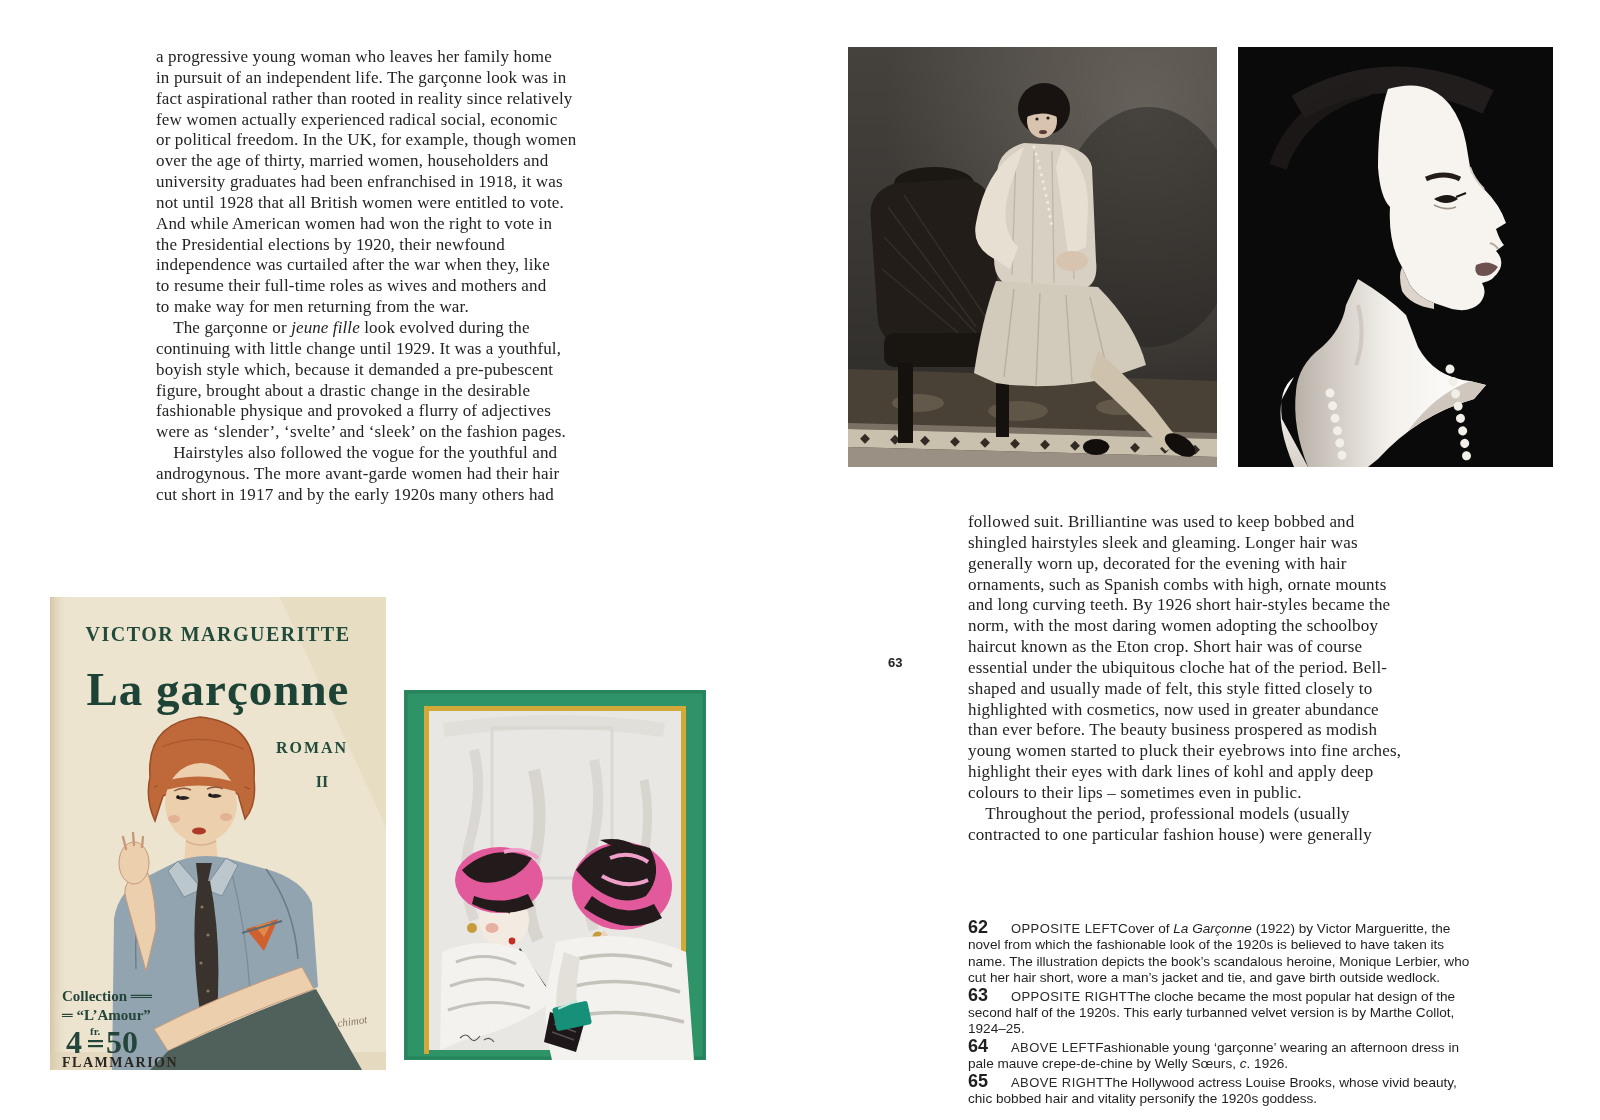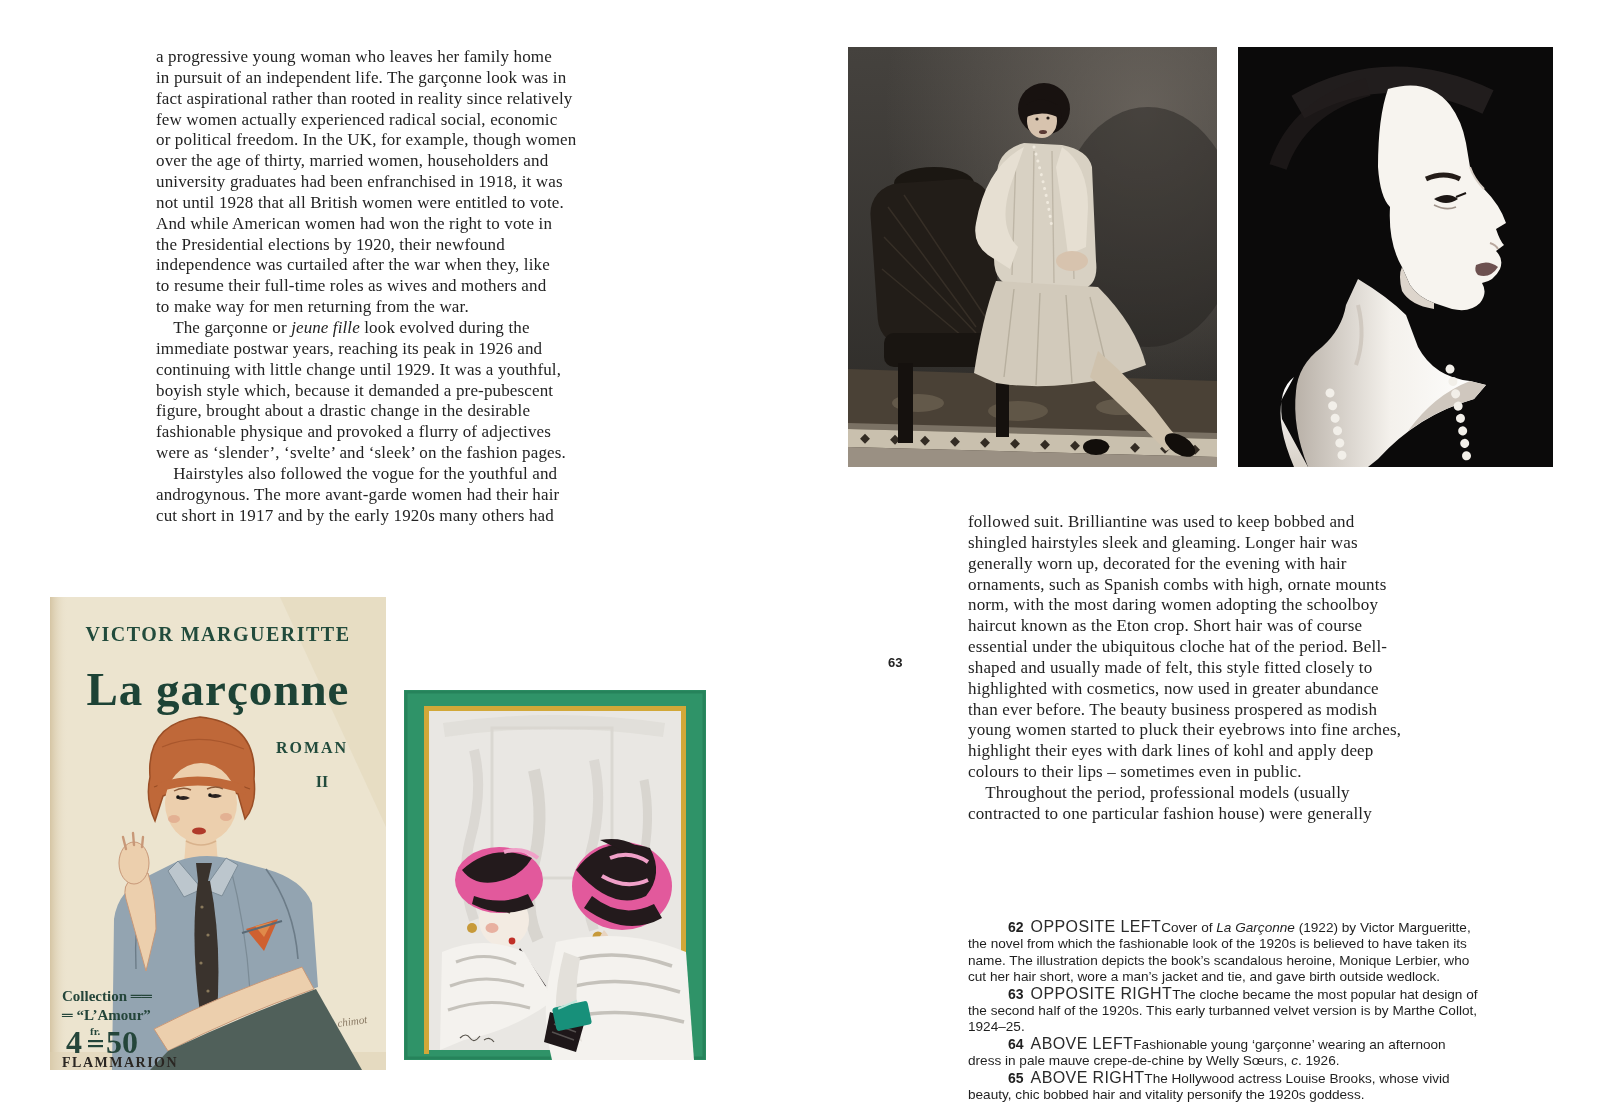--- a/index.html
+++ b/index.html
@@ -18,22 +18,22 @@
   .bl i{letter-spacing:0.1px;}
   .pagenum{
     font:bold 13px/16px "Liberation Sans", sans-serif;
     color:#222;
   }
   .captions{width:514px;}
   .caption{
     font:13.6px/16.4px "Liberation Sans", sans-serif;
     color:#1f1f1f;
   }
-  .capnum{font-weight:bold;font-size:14px;padding-right:7px;margin-left:40px;}
-  .caplabel{font-size:16px;letter-spacing:0.4px;color:#2a2a2a;}
+  .capnum{font-weight:bold;font-size:18px;padding-right:23px;}
+  .caplabel{font-size:13px;letter-spacing:0.4px;color:#2a2a2a;}
   svg text{font-family:"Liberation Serif", serif;}
 </style>
 </head>
 <body>
 
 <div class="abs bodycol" style="left:108px;top:47px;margin-left:48px;">
 
 <div class="bl">a progressive young woman who leaves her family home</div>
     <div class="bl">in pursuit of an independent life. The garçonne look was in</div>
     <div class="bl">fact aspirational rather than rooted in reality since relatively</div>
@@ -41,21 +41,20 @@
     <div class="bl">or political freedom. In the UK, for example, though women</div>
     <div class="bl">over the age of thirty, married women, householders and</div>
     <div class="bl">university graduates had been enfranchised in 1918, it was</div>
     <div class="bl">not until 1928 that all British women were entitled to vote.</div>
     <div class="bl">And while American women had won the right to vote in</div>
     <div class="bl">the Presidential elections by 1920, their newfound</div>
     <div class="bl">independence was curtailed after the war when they, like</div>
     <div class="bl">to resume their full-time roles as wives and mothers and</div>
     <div class="bl">to make way for men returning from the war.</div>
     <div class="bl"> The garçonne or <i>jeune fille</i> look evolved during the</div>
-    <div class="bl">immediate postwar years, reaching its peak in 1926 and</div>
     <div class="bl">continuing with little change until 1929. It was a youthful,</div>
     <div class="bl">boyish style which, because it demanded a pre-pubescent</div>
     <div class="bl">figure, brought about a drastic change in the desirable</div>
     <div class="bl">fashionable physique and provoked a flurry of adjectives</div>
     <div class="bl">were as ‘slender’, ‘svelte’ and ‘sleek’ on the fashion pages.</div>
     <div class="bl"> Hairstyles also followed the vogue for the youthful and</div>
     <div class="bl">androgynous. The more avant-garde women had their hair</div>
     <div class="bl">cut short in 1917 and by the early 1920s many others had</div>
   </div>
 
@@ -300,20 +299,21 @@
 </svg>
 
 <div class="abs pagenum" style="left:888px;top:655px;">63</div>
 
 <div class="abs bodycol" style="left:968px;top:512px;">
 
 <div class="bl">followed suit. Brilliantine was used to keep bobbed and</div>
     <div class="bl">shingled hairstyles sleek and gleaming. Longer hair was</div>
     <div class="bl">generally worn up, decorated for the evening with hair</div>
     <div class="bl">ornaments, such as Spanish combs with high, ornate mounts</div>
+    <div class="bl">and long curving teeth. By 1926 short hair-styles became the</div>
     <div class="bl">norm, with the most daring women adopting the schoolboy</div>
     <div class="bl">haircut known as the Eton crop. Short hair was of course</div>
     <div class="bl">essential under the ubiquitous cloche hat of the period. Bell-</div>
     <div class="bl">shaped and usually made of felt, this style fitted closely to</div>
     <div class="bl">highlighted with cosmetics, now used in greater abundance</div>
     <div class="bl">than ever before. The beauty business prospered as modish</div>
     <div class="bl">young women started to pluck their eyebrows into fine arches,</div>
     <div class="bl">highlight their eyes with dark lines of kohl and apply deep</div>
     <div class="bl">colours to their lips – sometimes even in public.</div>
     <div class="bl"> Throughout the period, professional models (usually</div>

